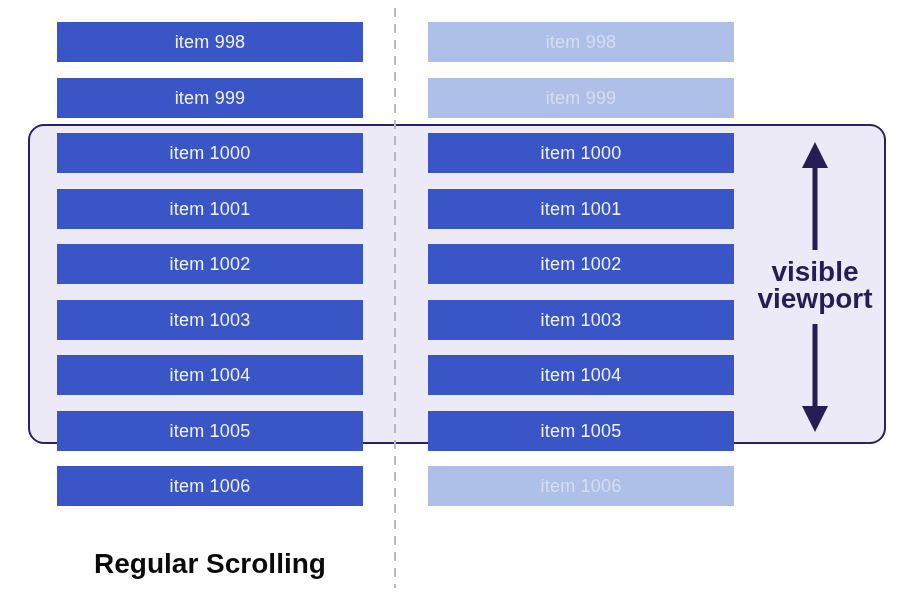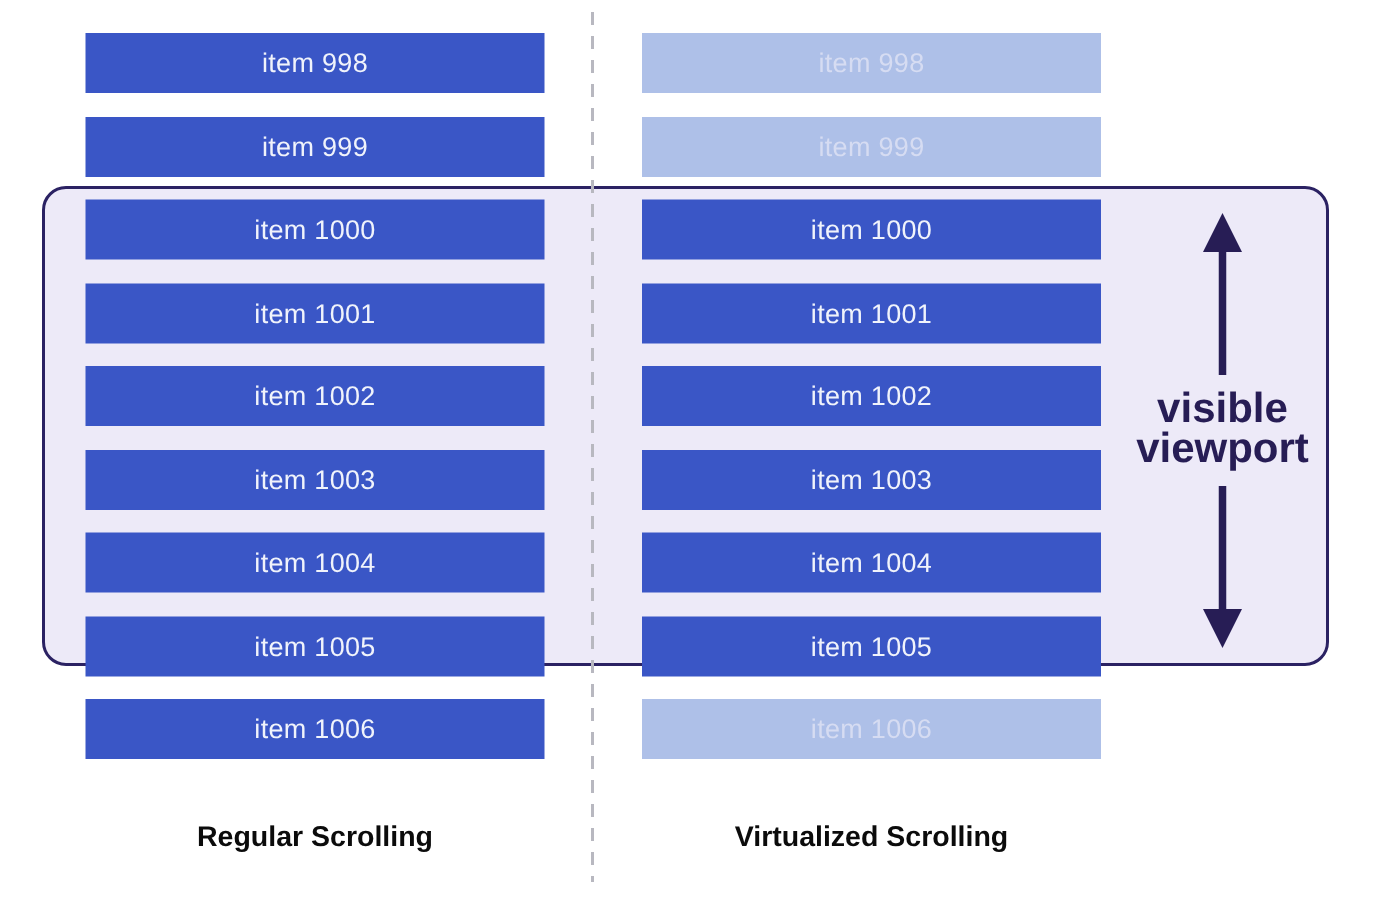--- a/index.html
+++ b/index.html
@@ -57,21 +57,21 @@
     letter-spacing: 0.2px;
   }
   .bar.solid { background: var(--item_solid); color: var(--item_text_solid); }
   .bar.faded { background: var(--item_faded); color: var(--item_text_faded); }
   
   .col-label {
     position: absolute;
     top: 548px;
     width: 306px;
     text-align: center;
-    font-size: 19px;
+    font-size: 28px;
     font-weight: 700;
     color: #0b0b0b;
     z-index: 2;
   }
   .col-label.left  { left: 57px; }
   .col-label.right { left: 428px; }
   
   .arrow { position: absolute; left: 797px; width: 36px; height: 112px; z-index: 3; }
   .arrow.up   { top: 140px; }
   .arrow.down { top: 322px; }
@@ -127,15 +127,14 @@
   </svg>
 
   <div class="viewport-label">visible viewport</div>
 
   <svg class="arrow down" viewBox="0 0 36 112">
     <line x1="18" y1="2" x2="18" y2="88" stroke="var(--accent_navy)" stroke-width="5"></line>
     <polygon points="18,110 5,84 31,84" fill="var(--accent_navy)"></polygon>
   </svg>
 
   <div class="col-label left">Regular Scrolling</div>
-  <div class="col-label right">Virtualized Scrolling</div>
 
 </div>
 
 </body></html>

